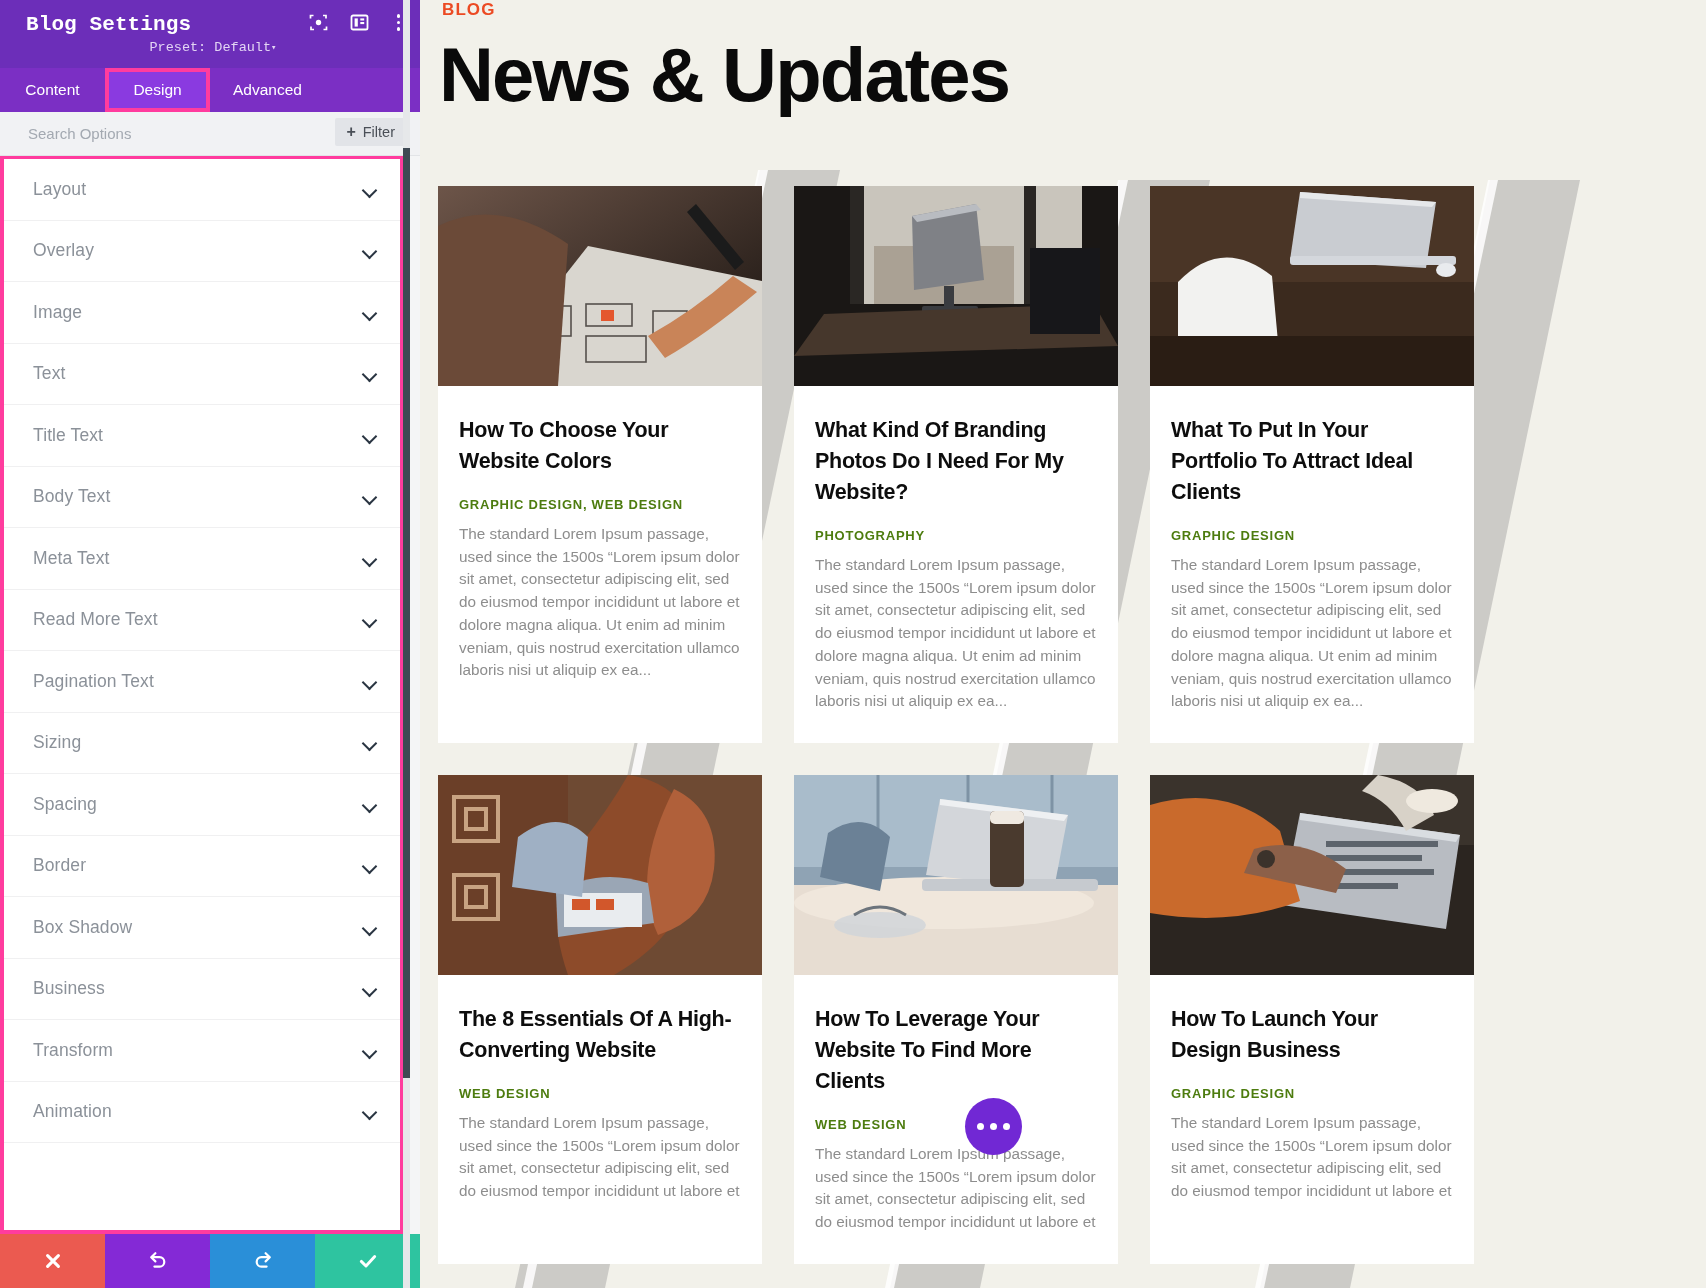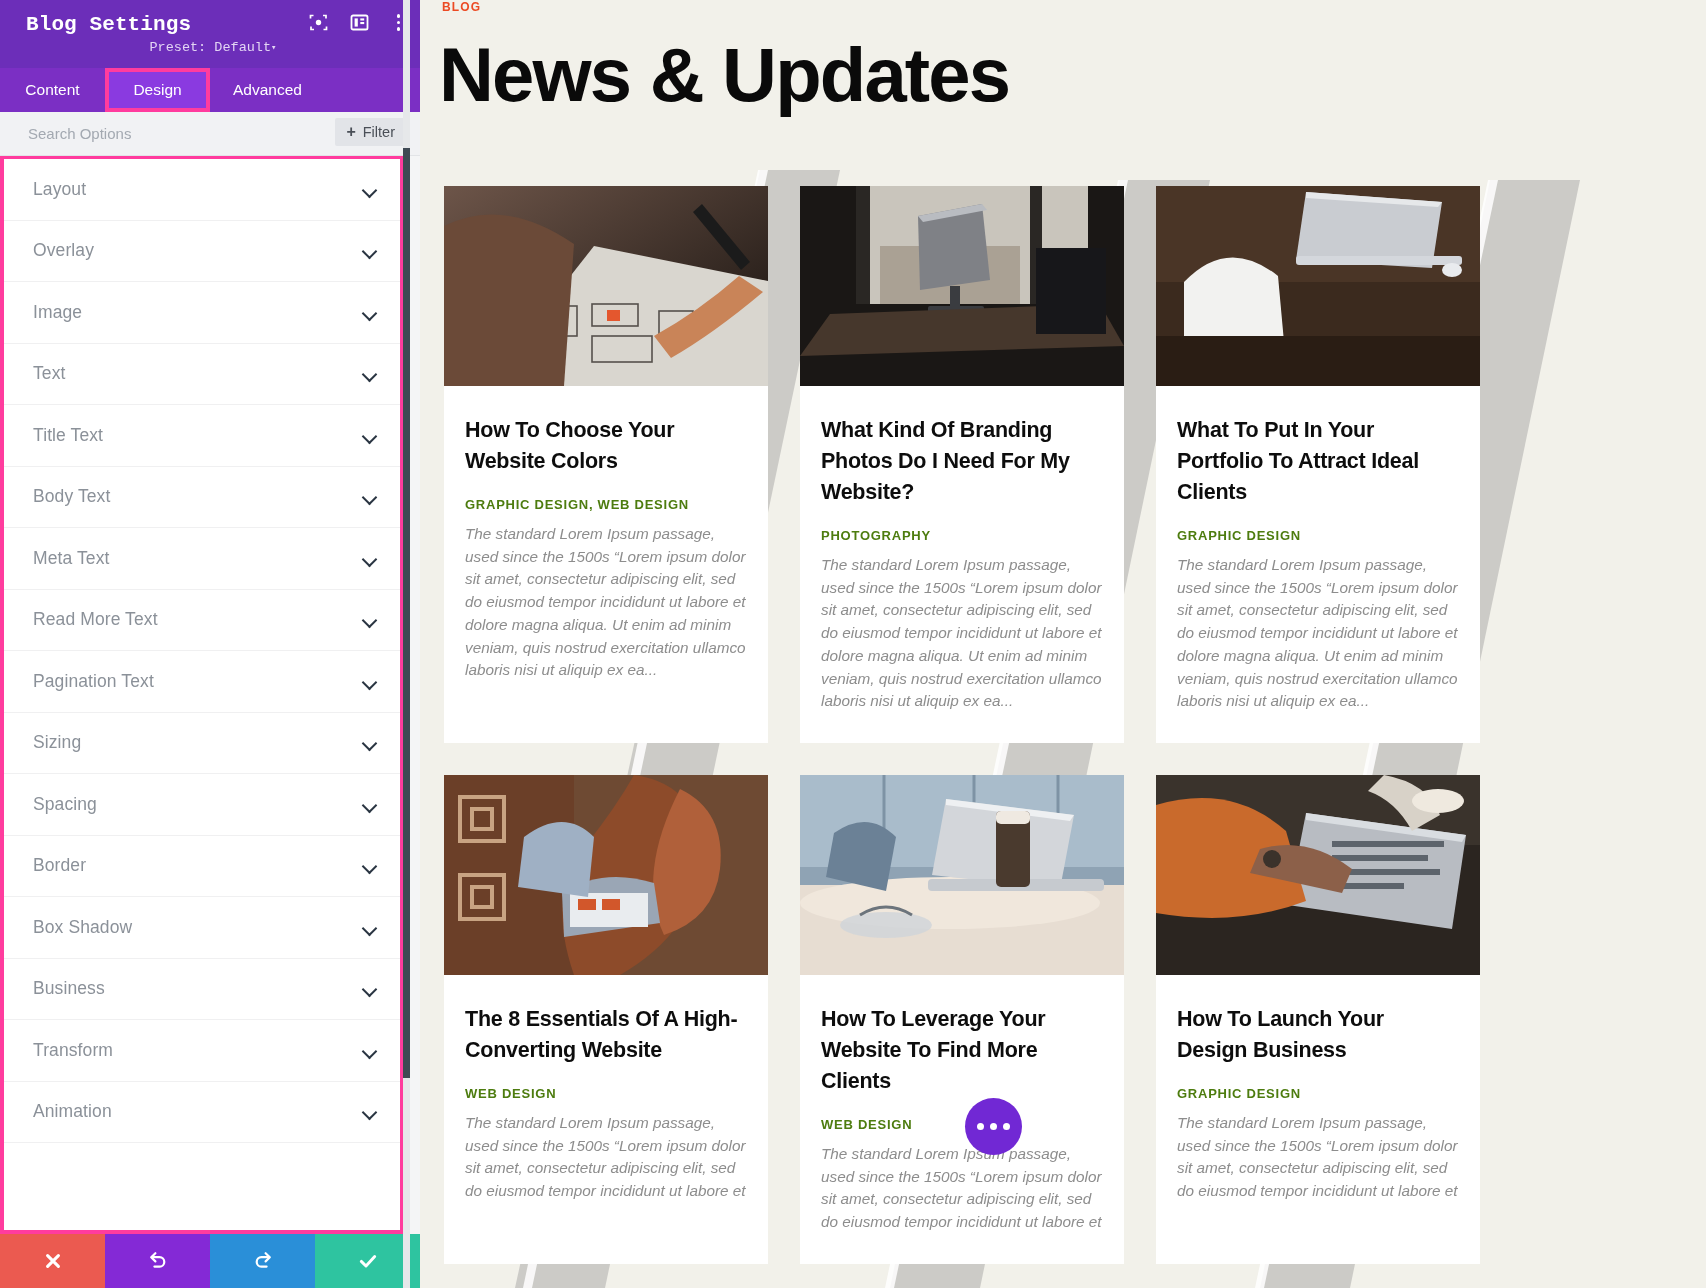--- a/index.html
+++ b/index.html
@@ -111,48 +111,48 @@
   
   #preview {
     position: absolute; left: 420px; top: 0;
     width: 1286px; height: 1288px;
     background: #f2f1ea; overflow: hidden;
   }
   #bg-shapes { position: absolute; inset: 0; width: 100%; height: 100%; }
 
   .blog-eyebrow {
     position: absolute; left: 22px; top: 0px;
-    color: #ec4a23; font-size: 12px; font-weight: bold; letter-spacing: 1.1px;
+    color: #ec4a23; font-size: 17px; font-weight: bold; letter-spacing: 1.1px;
   }
   .blog-heading {
     position: absolute; left: 19px; top: 28px;
     color: #0a0a0a; font-size: 76px; font-weight: bold;
     letter-spacing: -1.8px; line-height: 94px;
   }
 
   .grid {
-    position: absolute; left: 24px; top: 186px;
+    position: absolute; left: 18px; top: 186px;
     width: 1116px;
     display: grid; grid-template-columns: repeat(3, 324px);
     column-gap: 59px; row-gap: 67px; gap: 32px;
   }
   .card { background: #fff; width: 324px; }
   .card-img { width: 100%; height: 200px; display: block; overflow: hidden; position: relative; }
   .card-img svg { width: 100%; height: 100%; display: block; }
   .card-body { padding: 29px 21px 30px 21px; }
   .card-title {
     font-size: 21.5px; font-weight: bold; color: #0d0d0d;
     line-height: 31px; letter-spacing: -.25px;
   }
   .card-cat {
     color: #4d7c0f; font-size: 13px; font-weight: bold;
     letter-spacing: .75px; margin-top: 20px;
   }
   .card-excerpt {
-    color: #8d8d8d; font-size: 15.3px; line-height: 22.7px; margin-top: 11px; font-style: italic;
+    color: #8d8d8d; font-size: 15.3px; line-height: 22.7px; margin-top: 11px;
   }
 
   .fab {
     position: absolute; left: 545px; top: 1098px;
     width: 57px; height: 57px; border-radius: 50%;
     background: #7128d4; display: flex; align-items: center;
     justify-content: center; gap: 5.5px; cursor: pointer; z-index: 40;
   }
   .fab i { width: 7.5px; height: 7.5px; border-radius: 50%; background: #fff; display: block; }
 </style>

